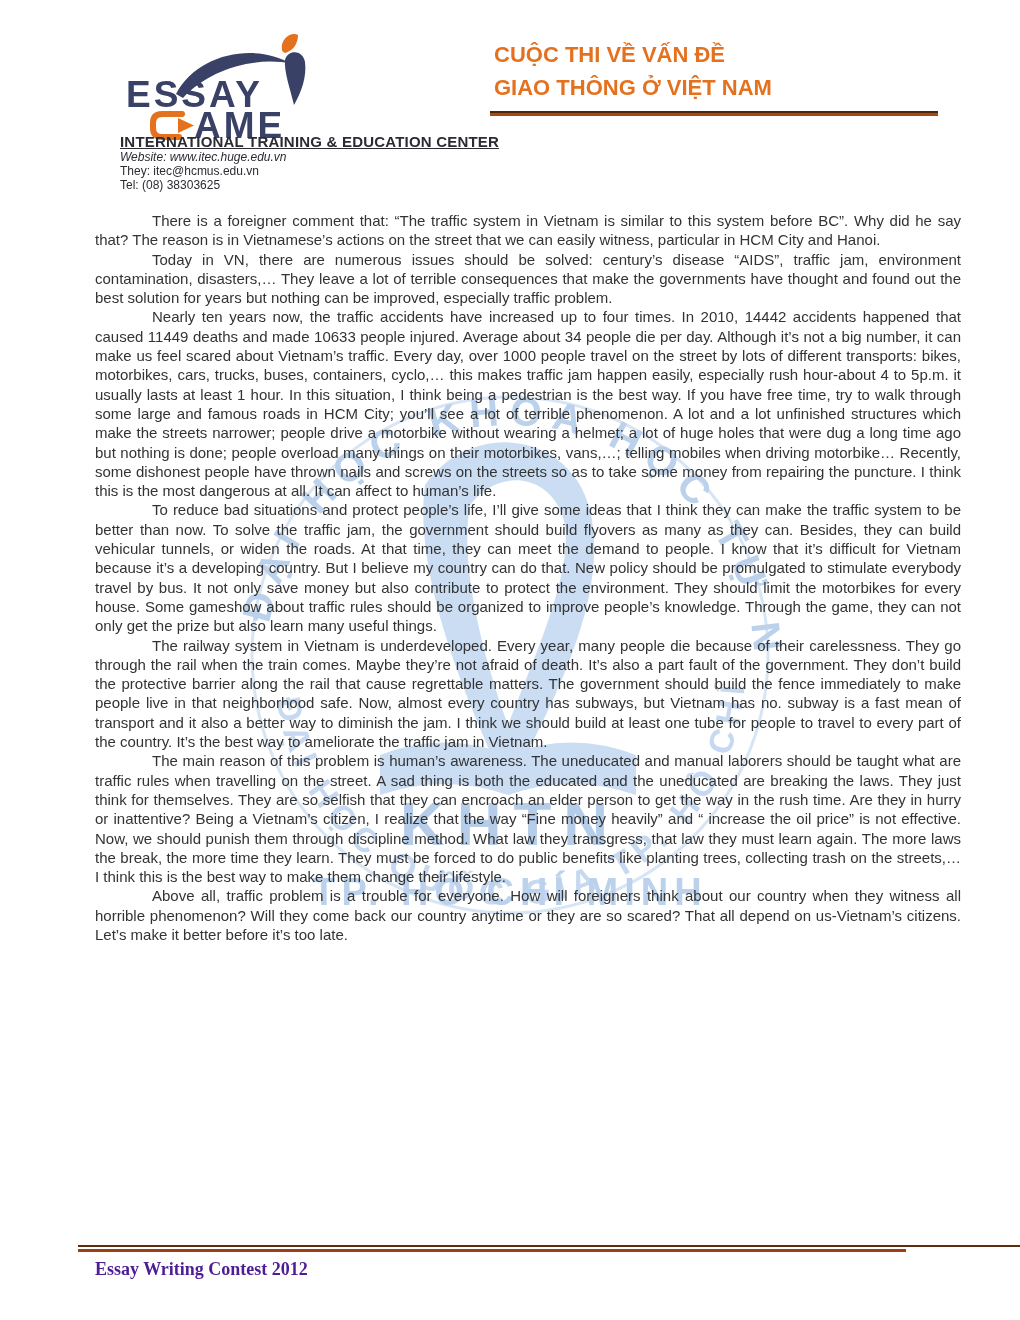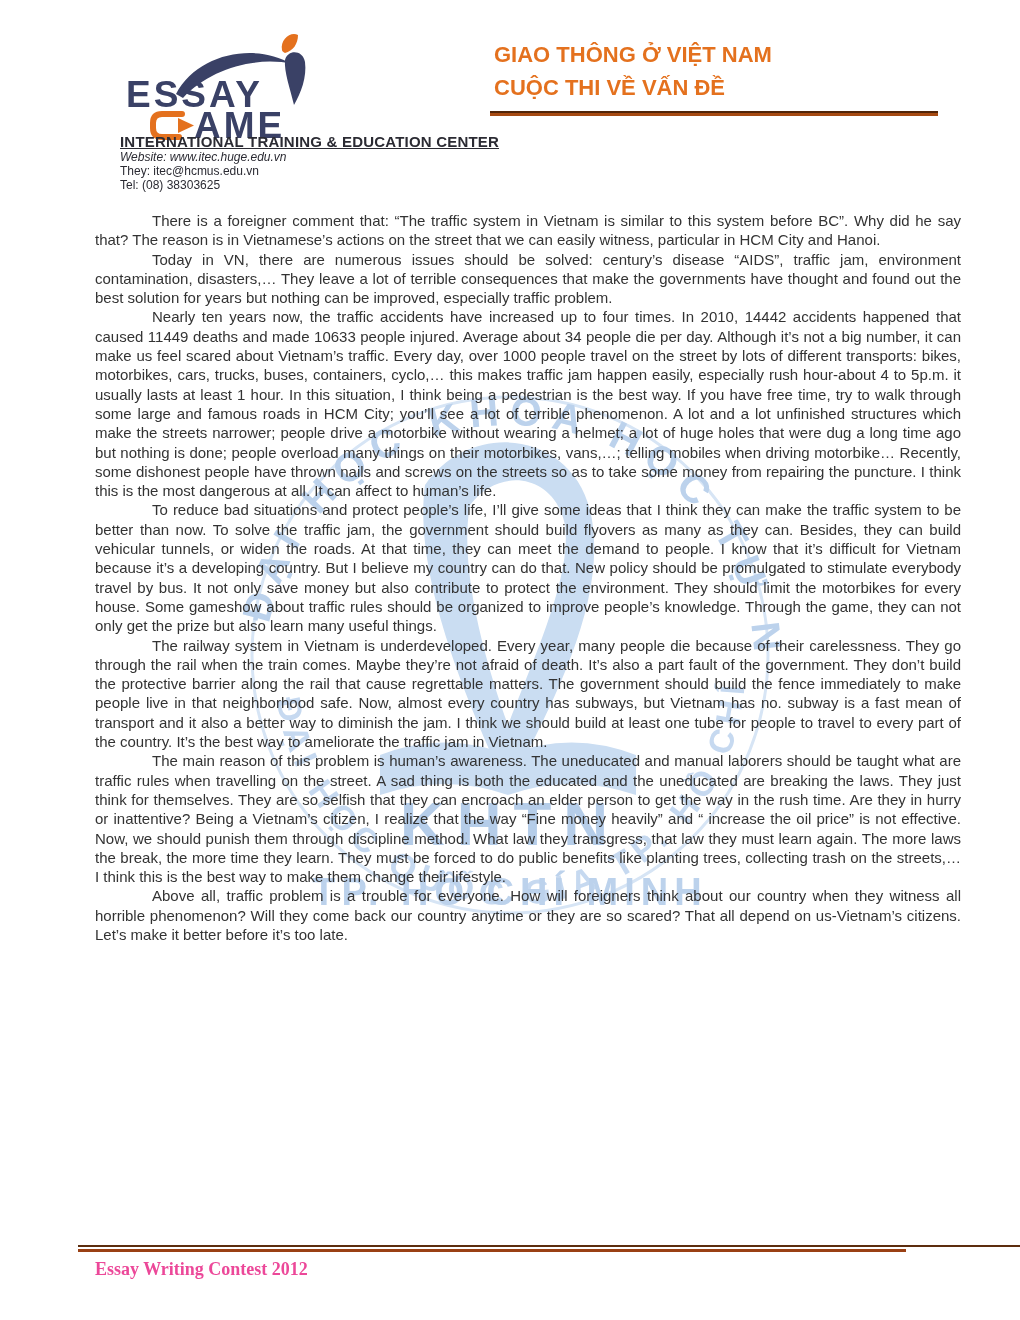--- a/index.html
+++ b/index.html
@@ -23,21 +23,21 @@
   #entrant{position:absolute;left:494px;top:126px;color:#1B3666;
     font-size:15px;font-weight:bold;line-height:19px;z-index:2;}
   
   #essay{position:absolute;left:95px;top:211px;width:866px;z-index:1;
     font-size:15px;line-height:19.3px;color:#333333;text-align:justify;}
   #essay .para{margin:0;text-indent:57px;}
   
   #footer-rule-thin{position:absolute;left:78px;top:1245px;width:942px;height:2px;background:#5C2D0E;z-index:2;}
   #footer-rule-thick{position:absolute;left:78px;top:1249px;width:828px;height:3px;background:#9A4014;z-index:2;}
   #footer-text{position:absolute;left:95px;top:1259px;z-index:2;
-    font-family:"Liberation Serif",serif;font-weight:bold;font-size:18px;color:#ec4899;}
+    font-family:"Liberation Serif",serif;font-weight:bold;font-size:18px;color:#4c1d95;}
 </style>
 </head>
 <body>
 
 <svg id="watermark" width="680" height="660" viewBox="0 0 680 660" aria-hidden="true">
   <defs>
     <path id="wm-arc-top" d="M 95 345 A 245 245 0 0 1 585 345"></path>
     <path id="wm-arc-bottom" d="M 105 345 A 235 235 0 0 0 575 345"></path>
   </defs>
   <circle cx="340" cy="330" r="258" fill="none" stroke="#D7E5F5" stroke-width="3"></circle>
@@ -72,22 +72,22 @@
   </g>
   <text x="72" y="108" font-family="Liberation Sans, sans-serif" font-size="37" font-weight="bold" letter-spacing="3" fill="#3A4166">AME</text>
 </svg>
 
 <div id="org-name" class="org-line">INTERNATIONAL TRAINING &amp; EDUCATION CENTER</div>
 <div id="org-web" class="org-line">Website: www.itec.huge.edu.vn</div>
 <div id="org-email" class="org-line">They:  itec@hcmus.edu.vn</div>
 <div id="org-tel" class="org-line">Tel: (08) 38303625</div>
 
 <div id="contest-title">
+  <div>CUỘC THI VỀ VẤN ĐỀ</div>
   <div>GIAO THÔNG Ở VIỆT NAM</div>
-  <div>CUỘC THI VỀ VẤN ĐỀ</div>
 </div>
 <div id="title-rule"></div>
 
 <div id="entrant">
 </div>
 
 <div id="essay">
     <p class="para">There is a foreigner comment that: “The traffic system in Vietnam is similar to this system before BC”. Why did he say that? The reason is in Vietnamese’s actions on the street that we can easily witness, particular in HCM City and Hanoi.</p>
     <p class="para">Today in VN, there are numerous issues should be solved: century’s disease “AIDS”, traffic jam, environment contamination, disasters,… They leave a lot of terrible consequences that make the governments have thought and found out the best solution for years but nothing can be improved, especially traffic problem.</p>
     <p class="para">Nearly ten years now, the traffic accidents have increased up to four times. In 2010, 14442 accidents happened that caused 11449 deaths and made 10633 people injured. Average about 34 people die per day. Although it’s not a big number, it can make us feel scared about Vietnam’s traffic.  Every day, over 1000 people travel on the street by lots of different transports: bikes, motorbikes, cars, trucks, buses, containers, cyclo,… this makes traffic jam happen easily, especially rush hour-about 4 to 5p.m. it usually lasts at least 1 hour. In this situation, I think being a pedestrian is the best way. If you have free time, try to walk through some large and famous roads in HCM City; you’ll see a lot of terrible phenomenon. A lot and a lot unfinished structures which make the streets narrower; people drive a motorbike without wearing a helmet; a lot of huge holes that were dug a long time ago but nothing is done; people overload many things on their motorbikes, vans,…; telling mobiles when driving motorbike… Recently, some dishonest people have thrown nails and screws on the streets so as to take some money from repairing the puncture. I think this is the most dangerous at all. It can affect to human’s life.</p>

